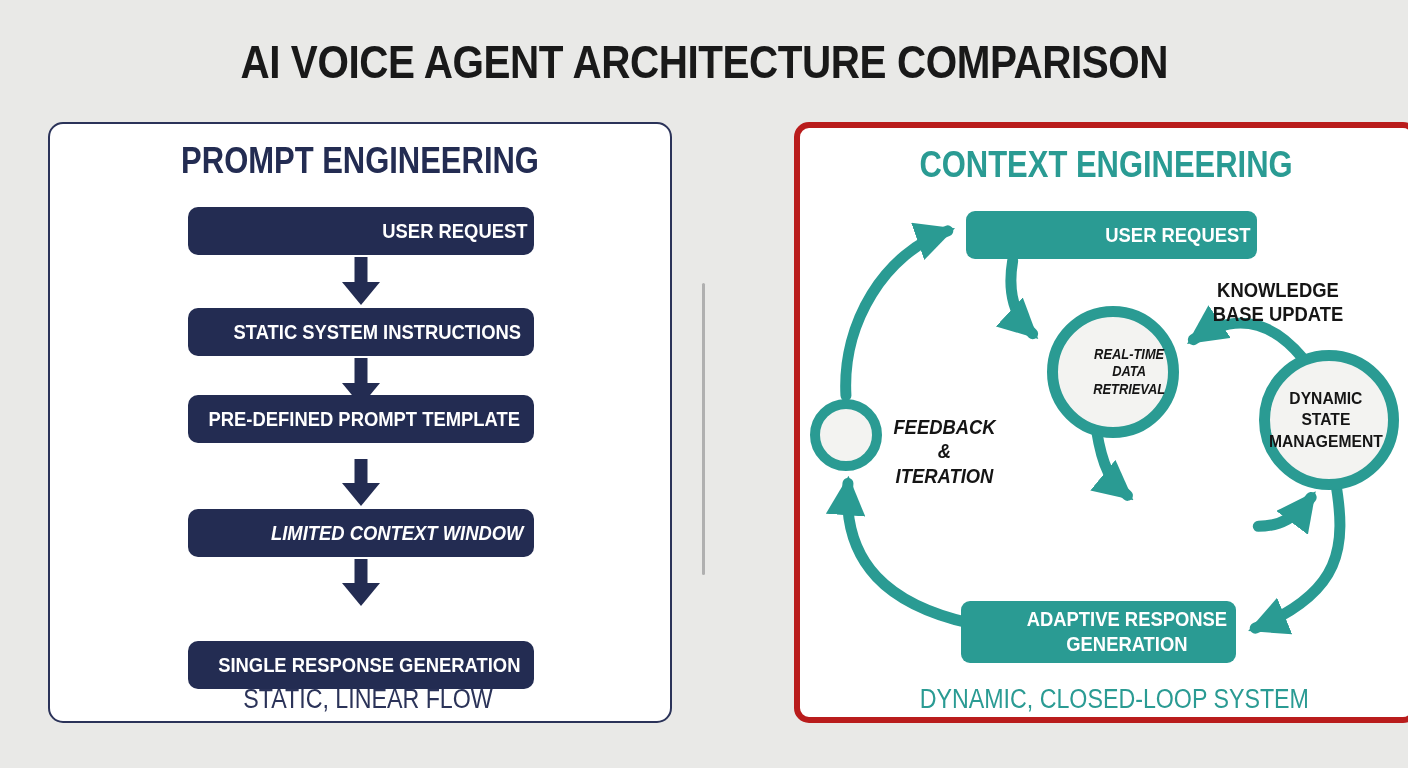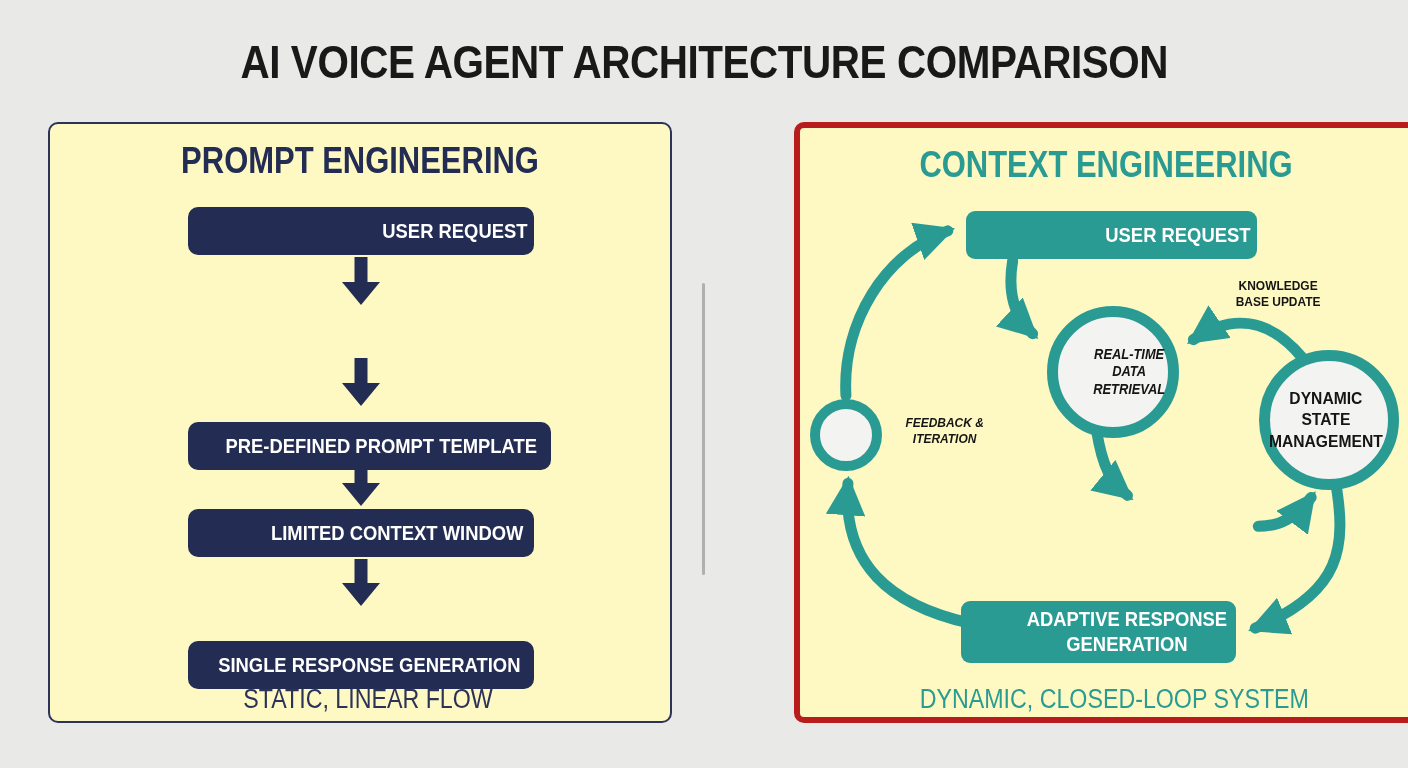--- a/index.html
+++ b/index.html
@@ -15,40 +15,40 @@
   
   #page-title{
     position:absolute;top:34px;left:0;right:0;
     font-size:47px;font-weight:bold;color:#191919;letter-spacing:-0.5px;
     display:flex;justify-content:center;
   }
 
   
   .panel{
     position:absolute;top:122px;width:624px;height:601px;
-    background:#fef9c3;border-radius:10px;box-sizing:border-box;
+    background:#ffffff;border-radius:15px;box-sizing:border-box;
   }
   #left-panel{left:48px;border:2.5px solid #2b3359;}
   #right-panel{left:770px;border:6px solid #b91c1c;margin-left:24px;}
 
   .panel-heading{
     position:absolute;top:16px;left:0;right:0;
     font-size:36px;font-weight:bold;
     display:flex;justify-content:center;
   }
   #left-panel .panel-heading{color:#232c52;}
   #right-panel .panel-heading{color:#2a9b93;}
 
   
   .flow-box{
     position:absolute;left:138px;width:346px;height:48px;
     background:#232c52;border-radius:10px;
     color:#ffffff;font-weight:bold;font-size:20px;
   }
-  .fb1{top:83px;} .fb2{top:184px;} .fb3{top:298px;padding-left:17px;} .fb4{top:385px;} .fb5{top:485px;margin-top:32px;}
+  .fb1{top:83px;} .fb2{top:184px;} .fb3{top:271px;} .fb4{top:385px;font-style:italic;} .fb5{top:485px;margin-top:32px;}
 
   .panel-caption{
     position:absolute;left:0;right:0;
     font-size:27px;display:flex;justify-content:center;padding-left:16px;
   }
   #left-caption{top:560px;color:#2b3359;}
   #right-caption{top:556px;color:#2a9b93;}
 
   .arrow-layer{position:absolute;left:0;top:0;width:619px;height:597px;pointer-events:none;}
 
@@ -71,21 +71,21 @@
     box-sizing:border-box;border:11px solid #2a9b93;
     color:#151515;font-weight:bold;line-height:1.25;
   }
   #node-real-time{left:247px;top:178px;width:132px;height:132px;font-size:14px;font-style:italic;}
   #node-dynamic{left:459px;top:222px;width:140px;height:140px;font-size:17px;}
   #node-contextual{left:349px;top:344px;width:110px;height:110px;font-size:12px;border-width:9px;}
   #node-feedback-circle{left:10px;top:271px;width:72px;height:72px;border-width:10px;}
 
   .black-label{
     position:absolute;color:#151515;font-weight:bold;
-    font-size:13px;line-height:1.22;text-align:center;
+    font-size:20px;line-height:1.22;text-align:center;
     display:flex;justify-content:center;
   }
   #label-knowledge{left:388px;top:150px;width:180px;}
   #label-feedback{left:82px;top:287px;width:125px;font-style:italic;}
 </style>
 </head>
 <body>
 
 <div id="page-title">
   <span class="cx">AI VOICE AGENT ARCHITECTURE COMPARISON</span>
@@ -110,20 +110,23 @@
       <polygon points="292,359 330,359 311,382" stroke="none"></polygon>
     </g>
     <g fill="#232c52" stroke="#232c52">
       <line x1="311" y1="435" x2="311" y2="460" stroke-width="13"></line>
       <polygon points="292,459 330,459 311,482" stroke="none"></polygon>
     </g>
   </svg>
 
   <div class="flow-box fb1 flexc">
     <span class="cx92">USER REQUEST</span>
+  </div>
+  <div class="flow-box fb2 flexc">
+    <span class="cx92">STATIC SYSTEM INSTRUCTIONS</span>
   </div>
   <div class="flow-box fb3 flexc">
     <span class="cx92">PRE-DEFINED PROMPT TEMPLATE</span>
   </div>
   <div class="flow-box fb4 flexc">
     <span class="cx92">LIMITED CONTEXT WINDOW</span>
   </div>
   <div class="flow-box fb5 flexc">
     <span class="cx92">SINGLE RESPONSE GENERATION</span>
   </div>

